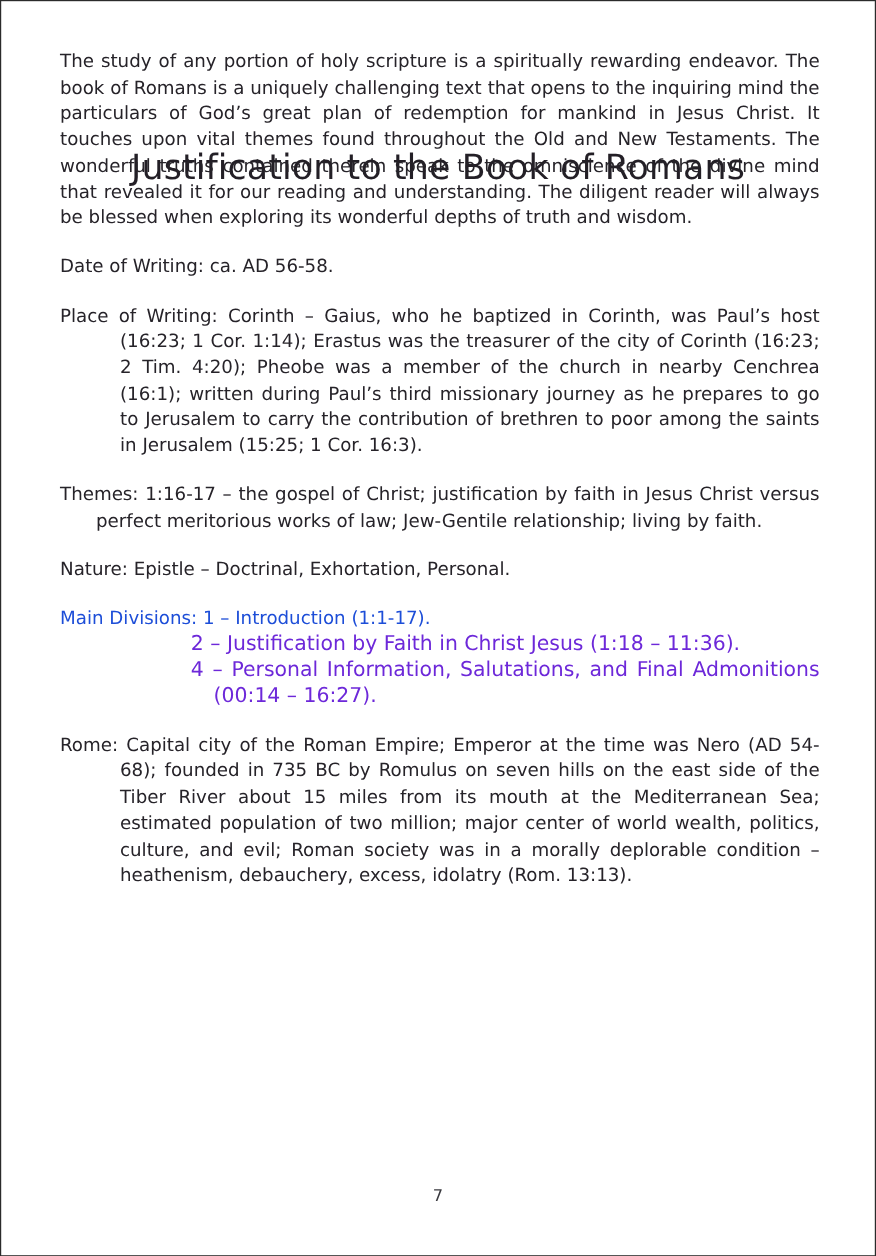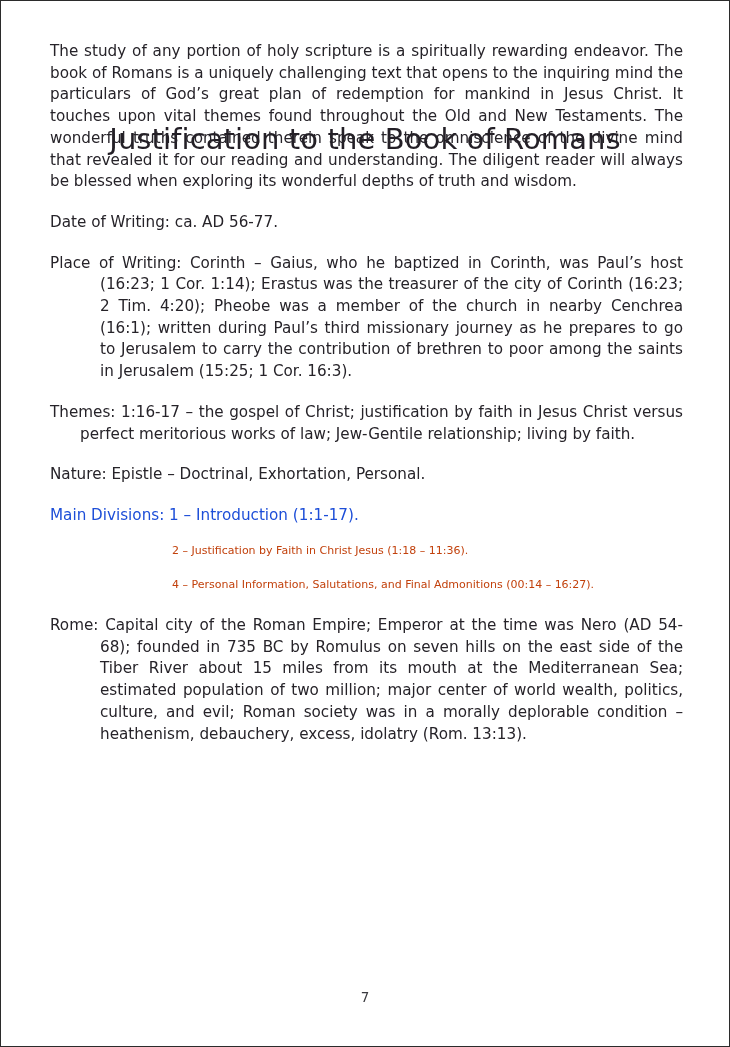--- a/index.html
+++ b/index.html
@@ -65,28 +65,28 @@
     margin: 0 0 19px 0;
   }
   .divisions .lead {
     margin: 0;
     font-size: 15.2px;
     line-height: 21.7px;
     text-align: left;
     color: #1d4ed8;
   }
   .divisions .div-item {
-    margin: 13px;
-    font-size: 11px;
+    margin: 0;
+    font-size: 17px;
     line-height: 21.7px;
     padding-left: 128px;
     text-indent: -19px;
     text-align: justify;
     text-justify: inter-word;
-    color: #c2410c;
+    color: #6d28d9;
   }
   .page-number {
     position: absolute;
     left: 0;
     right: 0;
     top: 988px;
     text-align: center;
     font-size: 13.5px;
     color: #3a3a3f;
     font-family: "DejaVu Sans", "Liberation Sans", sans-serif;
@@ -99,21 +99,21 @@
 
   <h1 class="doc-title">Justification to the Book of Romans</h1>
 
   <div class="content">
     <div class="body-block">
 
       <p class="para">The study of any portion of holy scripture is a spiritually rewarding endeavor. The book of Romans is a uniquely challenging text that opens to the inquiring mind the particulars of God’s great plan of redemption for mankind in Jesus Christ. It touches upon vital themes found throughout the Old and New Testaments. The wonderful truths contained therein speak to the omniscience of the divine mind that revealed it for our reading and understanding. The diligent reader will always be blessed when exploring its wonderful depths of truth and wisdom.</p>
 
 
 
-      <p class="para">Date of Writing:  ca. AD 56-77.</p>
+      <p class="para">Date of Writing:  ca. AD 56-58.</p>
 
       <p class="para hang-50">Place of Writing:  Corinth – Gaius, who he baptized in Corinth, was Paul’s host (16:23; 1 Cor. 1:14); Erastus was the treasurer of the city of Corinth (16:23; 2 Tim. 4:20); Pheobe was a member of the church in nearby Cenchrea (16:1); written during Paul’s third missionary journey as he prepares to go to Jerusalem to carry the contribution of brethren to poor among the saints in Jerusalem (15:25; 1 Cor. 16:3).</p>
 
       <p class="para hang-30">Themes: 1:16-17 – the gospel of Christ; justification by faith in Jesus Christ versus perfect meritorious works of law; Jew-Gentile relationship; living by faith.</p>
 
       <p class="para">Nature: Epistle – Doctrinal, Exhortation, Personal.</p>
 
       <div class="divisions">
         <p class="lead">Main Divisions: 1 – Introduction (1:1-17).</p>
         <p class="div-item">2 – Justification by Faith in Christ Jesus (1:18 – 11:36).</p>

